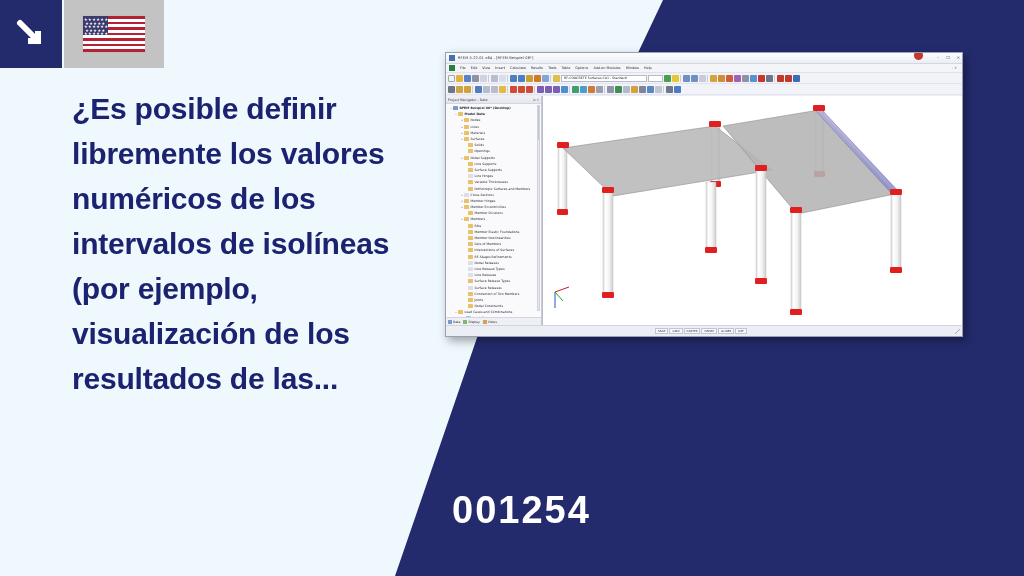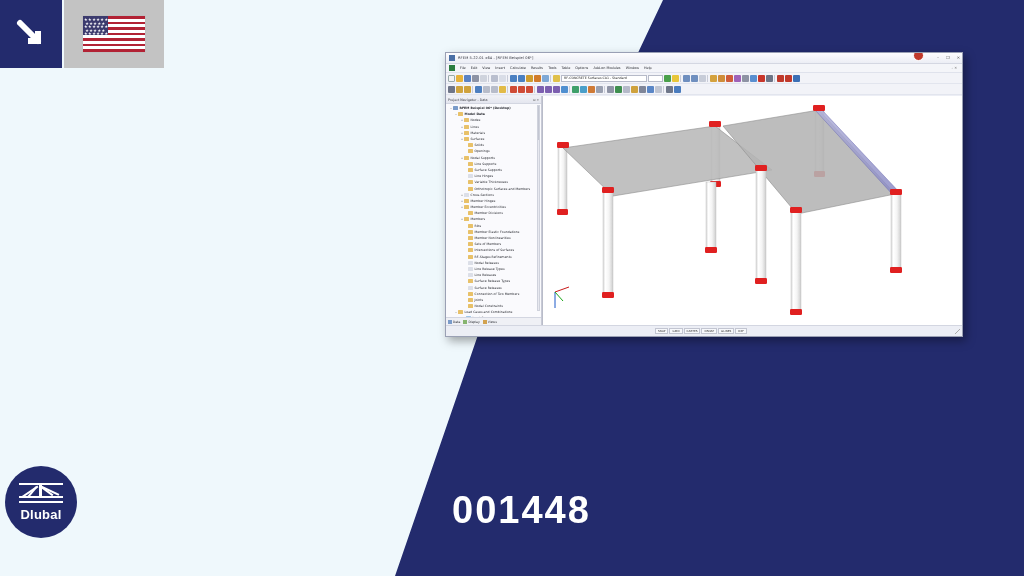--- a/index.html
+++ b/index.html
@@ -182,37 +182,25 @@
         <div class="stripe" style="top:69.23%;background:#ffffff"></div>
         <div class="stripe" style="top:76.92%;background:#b22234"></div>
         <div class="stripe" style="top:84.61%;background:#ffffff"></div>
         <div class="stripe" style="top:92.30%;background:#b22234"></div>
       </div>
       <div class="canton"></div>
       <div class="stars">★★★★★★<br>★★★★★<br>★★★★★★<br>★★★★★<br>★★★★★★</div>
     </div>
   </div>
 
-
-  <div class="logo">
-    <div class="mark">
-      <div class="bar b1"></div>
-      <div class="bar b2"></div>
-      <div class="bar b3"></div>
-      <div class="post"></div>
-      <div class="d1"></div>
-      <div class="d2"></div>
-      <div class="d3"></div>
-      <div class="d4"></div>
-    </div>
-    <div class="wordmark">Dlubal</div>
-  </div>
+  <div class="headline">¿Es posible definir libremente los valores numéricos de los intervalos de isolíneas (por ejemplo, visualización de los resultados de las...</div>
+
 
   <div class="faq-row">
-    <div class="faq-num">001448</div>
+    <div class="faq-num">001254</div>
   </div>
 
   <div class="app-window">
 
     <div class="badge-circle"></div>
 
     <div class="titlebar">
       <div class="tb-icon"></div>
       <div class="tb-text">RFEM 5.22.01 x64 - [RFEM Beispiel 06*]</div>
       <div class="tb-ctrl">

